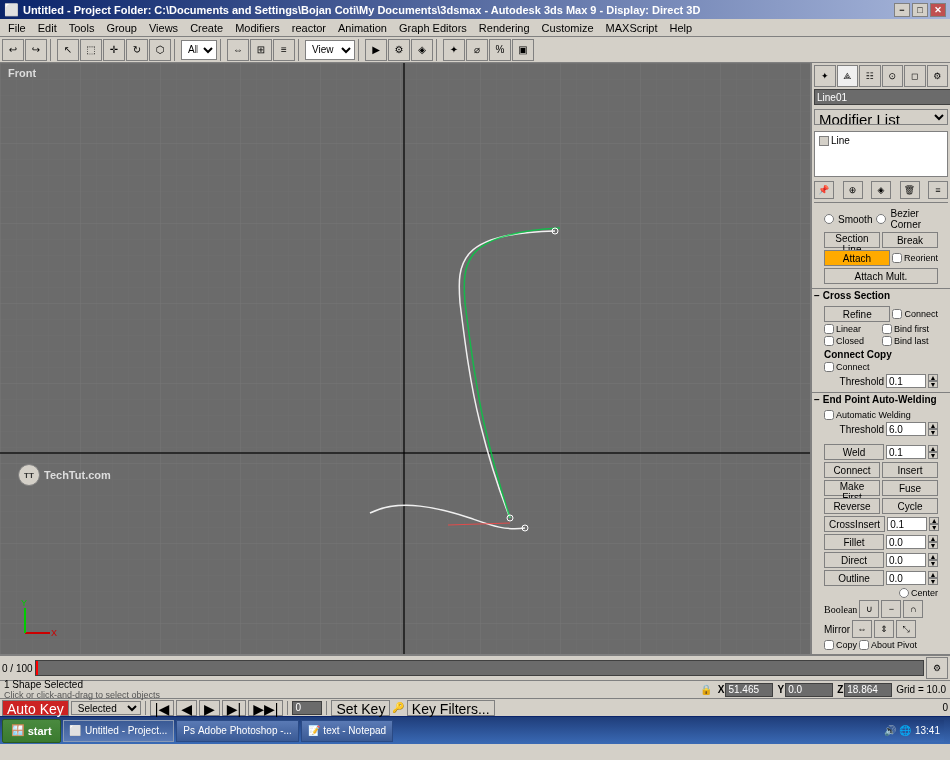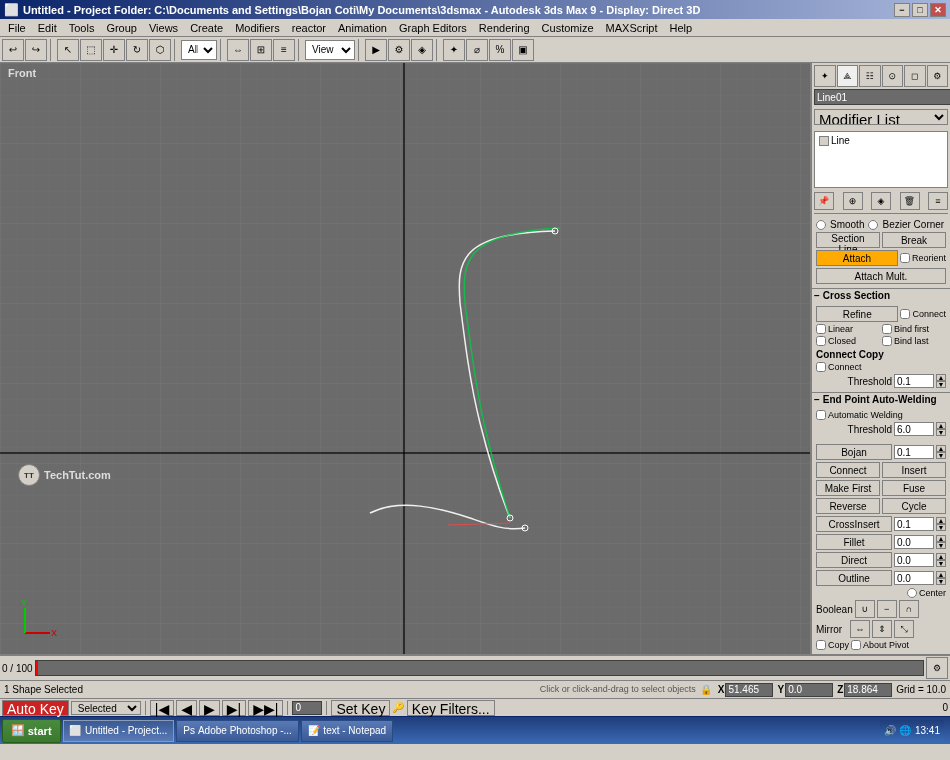--- a/index.html
+++ b/index.html
@@ -183,21 +183,21 @@
     .sub-icon-btn {
       width: 20px; height: 18px;
       background: #d4d0c8;
       border: 1px solid #808080;
       display: flex; align-items: center; justify-content: center;
       font-size: 9px; cursor: pointer;
     }
 
     
     .panel-section {
-      padding: 2px 4px;
+      padding: 2px 12px;
     }
     .panel-row {
       display: flex;
       align-items: center;
       margin: 2px 0;
       gap: 2px;
     }
     .panel-label {
       font-size: 10px;
       color: #000;
@@ -663,21 +663,21 @@
         <input class="panel-input" type="text" value="6.0" style="">
         <div style="display:flex; flex-direction:column;">
           <div class="spin-btn">▲</div>
           <div class="spin-btn">▼</div>
         </div>
       </div>
     </div>
 
     <div class="panel-section">
       <div class="panel-row">
-        <button class="panel-btn">Bojan</button>
+        <button class="panel-btn">Weld</button>
         <input class="panel-input" type="text" value="0.1" style="">
         <div style="display:flex; flex-direction:column;">
           <div class="spin-btn">▲</div>
           <div class="spin-btn">▼</div>
         </div>
       </div>
       <div class="panel-row">
         <button class="panel-btn">Connect</button>
         <button class="panel-btn">Insert</button>
       </div>
@@ -720,21 +720,21 @@
           <div class="spin-btn">▲</div>
           <div class="spin-btn">▼</div>
         </div>
       </div>
       <div class="panel-row" style="justify-content:flex-end;">
         <input type="radio" name="outline_type" style="">
         <span style="font-size:9px;">Center</span>
       </div>
 
       <div class="panel-row">
-        <span style="font-size:10px; flex:0.5;">Boolean</span>
+        <span style="font-size:10px; flex:0.5;font-family:Liberation Serif, serif;">Boolean</span>
         <div class="sub-icon-btn">∪</div>
         <div class="sub-icon-btn">−</div>
         <div class="sub-icon-btn">∩</div>
       </div>
 
       <div class="panel-row">
         <span style="font-size:10px; flex:0.5;">Mirror</span>
         <div class="sub-icon-btn">⇔</div>
         <div class="sub-icon-btn">⇕</div>
         <div class="sub-icon-btn">⤡</div>
@@ -752,21 +752,21 @@
 
 <div id="timeline-area">
   <span id="frame-display">0 / 100</span>
   <div id="timeline-bar">
     <div id="timeline-marker"></div>
   </div>
   <div class="tb-btn" style="font-size:9px;">⚙</div>
 </div>
 
 <div id="status-bar">
-  <div style="display:flex; flex-direction:row; flex:1;">
+  <div style="display:flex; flex-direction:column; flex:1;">
     <span id="status-text">1 Shape Selected</span>
     <span style="font-size:9px; color:#555;">Click or click-and-drag to select objects</span>
   </div>
   <div class="status-icon">🔒</div>
   <div class="coord-field">
     <span class="coord-label">X</span>
     <input class="coord-input" type="text" value="51.465" style="">
   </div>
   <div class="coord-field">
     <span class="coord-label">Y</span>

